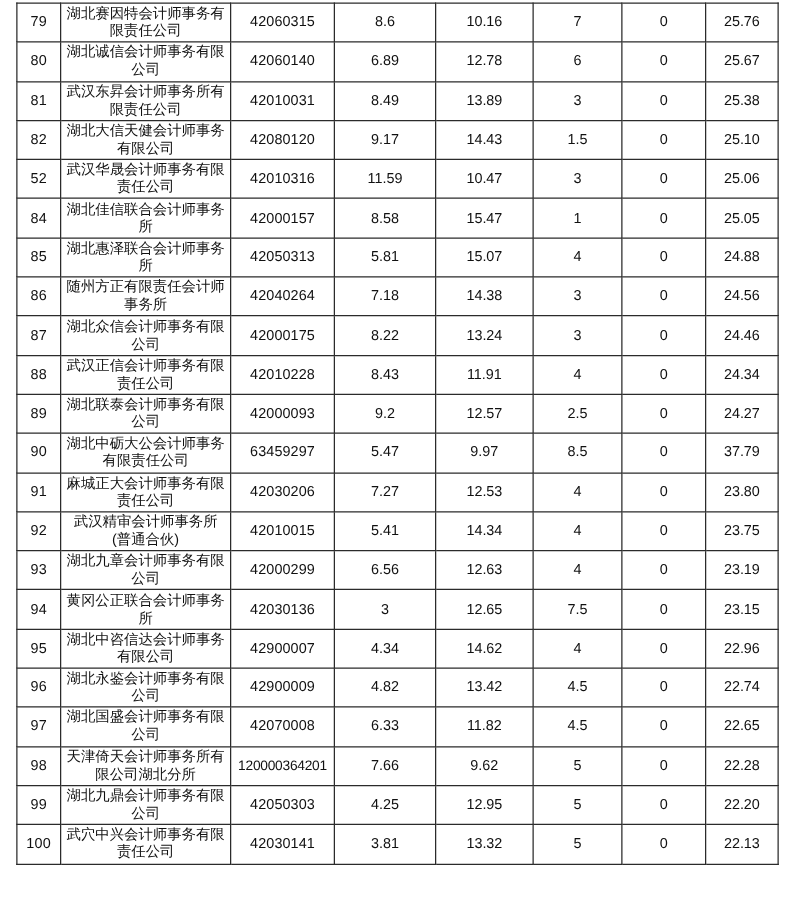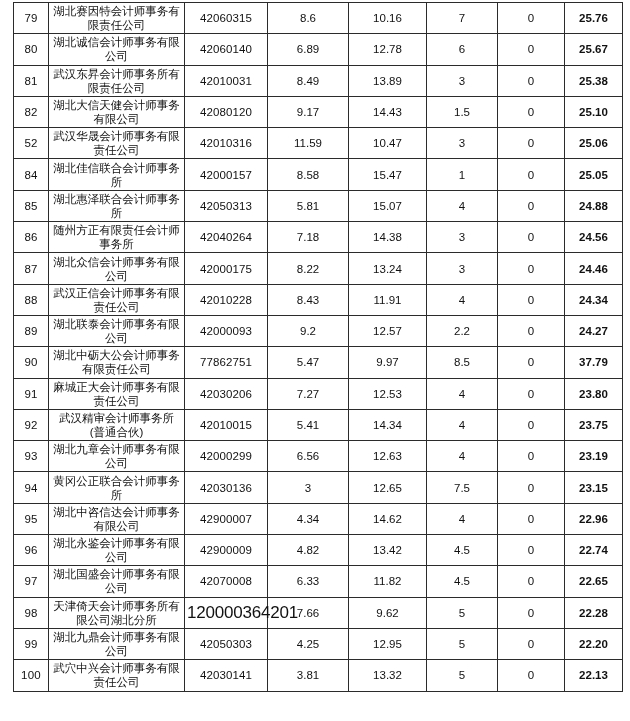--- a/index.html
+++ b/index.html
@@ -36,22 +36,22 @@
     box-sizing: border-box;
     background: #fff;
   }
   td.c-no      { width: 35px;  font-size: 12.5px; letter-spacing: .2px; }
   td.c-name    { width: 136px; font-size: 11.8px; line-height: 15px; padding: 1px 3px; }
   td.c-code    { width: 83px;  font-size: 12px; letter-spacing: .1px; }
   td.c-v1      { width: 81px;  font-size: 12px; }
   td.c-v2      { width: 78px;  font-size: 12px; }
   td.c-v3      { width: 71px;  font-size: 12px; }
   td.c-v4      { width: 67px;  font-size: 12px; }
-  td.c-total   { width: 58px;  font-size: 12px; font-weight: bold; }
-  td.c-code.long { font-size: 17px; letter-spacing: -0.2px; }
+  td.c-total   { width: 58px;  font-size: 12px; }
+  td.c-code.long { font-size: 11px; letter-spacing: -0.2px; }
 </style>
 </head>
 <body>
 
 <div class="sheet">
   <table class="rank-table">
     <tbody>
         <tr>
           <td class="c-no">79</td>
           <td class="c-name">湖北赛因特会计师事务有限责任公司</td>
@@ -151,28 +151,28 @@
           <td class="c-v3">4</td>
           <td class="c-v4">0</td>
           <td class="c-total">24.34</td>
         </tr>
         <tr>
           <td class="c-no">89</td>
           <td class="c-name">湖北联泰会计师事务有限公司</td>
           <td class="c-code">42000093</td>
           <td class="c-v1">9.2</td>
           <td class="c-v2">12.57</td>
-          <td class="c-v3">2.2</td>
+          <td class="c-v3">2.5</td>
           <td class="c-v4">0</td>
           <td class="c-total">24.27</td>
         </tr>
         <tr>
           <td class="c-no">90</td>
           <td class="c-name">湖北中砺大公会计师事务有限责任公司</td>
-          <td class="c-code">77862751</td>
+          <td class="c-code">63459297</td>
           <td class="c-v1">5.47</td>
           <td class="c-v2">9.97</td>
           <td class="c-v3">8.5</td>
           <td class="c-v4">0</td>
           <td class="c-total">37.79</td>
         </tr>
         <tr>
           <td class="c-no">91</td>
           <td class="c-name">麻城正大会计师事务有限责任公司</td>
           <td class="c-code">42030206</td>

